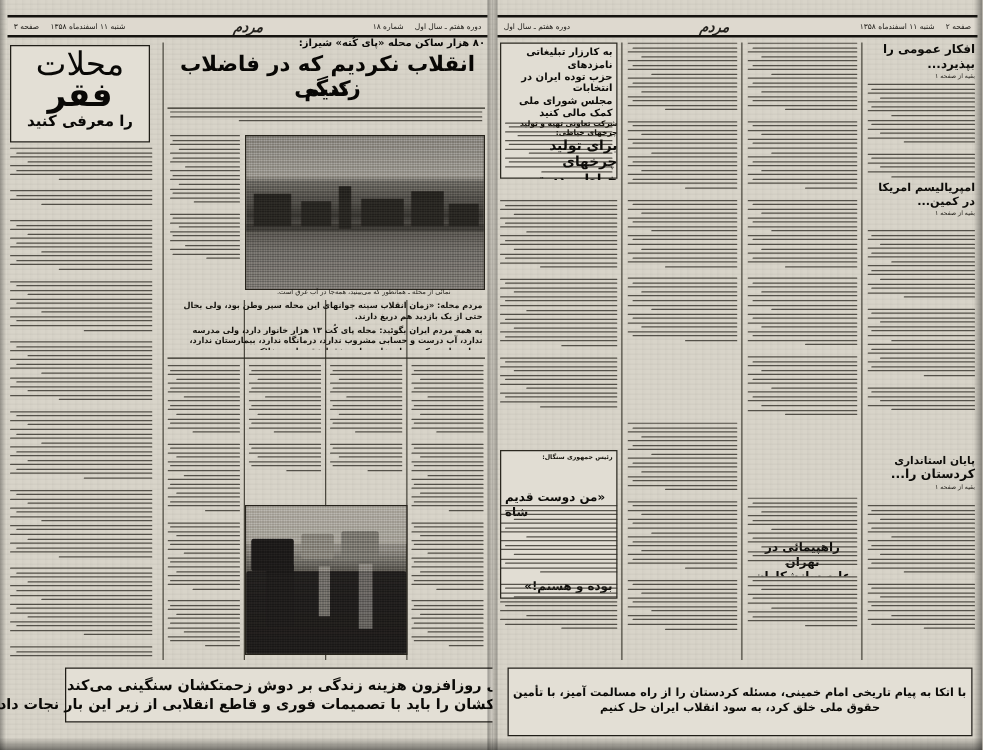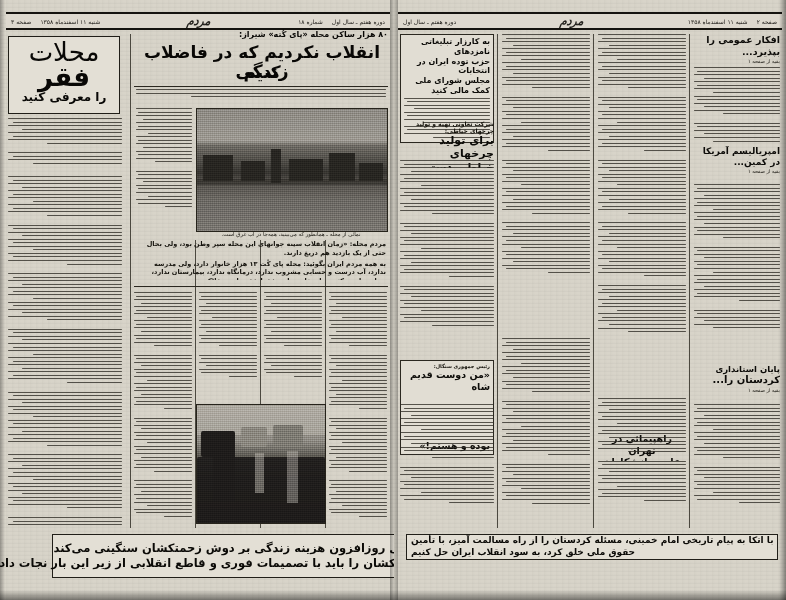--- a/index.html
+++ b/index.html
@@ -543,21 +543,21 @@
           <div class="ln s2"></div>
           <div class="ln s1"></div>
           <div class="ln s4"></div>
         <div class="ln s1"></div>
           <div class="ln s2"></div>
           <div class="ln s1"></div>
           <div class="ln s5"></div>
       </div>
     </div>
 
-    <div class="col" style="right:292px;top:120px;width:79px;height:48px;">
+    <div class="col" style="right:292px;top:96px;width:79px;height:48px;">
       <div class="kicker">شرکت تعاونی تهیه و تولید چرخهای خیاطی:</div>
       <div class="hl" style="font-size:11px;text-align:right;">برای تولید چرخهای</div>
       <div class="hl" style="font-size:11px;text-align:right;">خیاطی دستی حاضریم!</div>
 
     </div>
 
     <div class="col" style="right:292px;top:160px;width:94px;height:196px;">
       <div class="lines">
         <div class="ln s1"></div>
           <div class="ln s2"></div>
@@ -603,21 +603,21 @@
           <div class="ln s4"></div>
         <div class="ln s1"></div>
           <div class="ln s2"></div>
           <div class="ln s1"></div>
           <div class="ln s5"></div>
       </div>
     </div>
 
     <div class="boxed" style="position:absolute;right:292px;top:360px;width:94px;box-sizing:border-box;">
       <div class="kicker" style="font-size:5px;">رئیس جمهوری سنگال:</div>
-      <div class="hl" style="font-size:9.5px;text-align:right;">«من دوست قدیم شاه</div>
+      <div class="hl" style="font-size:9.5px;text-align:left;margin-top:24px;">«من دوست قدیم شاه</div>
       <div class="hl" style="font-size:9.5px;text-align:right;margin-top:48px;">بوده و هستم!»</div>
     </div>
 
     <div class="col" style="right:292px;top:404px;width:94px;height:124px;">
       <div class="lines">
         <div class="ln s1"></div>
           <div class="ln s2"></div>
           <div class="ln s1"></div>
           <div class="ln s3"></div>
         <div class="ln s1"></div>
@@ -640,21 +640,21 @@
         <div class="ln s1"></div>
           <div class="ln s2"></div>
           <div class="ln s1"></div>
           <div class="ln s4"></div>
         <div class="ln s1"></div>
           <div class="ln s2"></div>
           <div class="ln s6"></div>
       </div>
     </div>
 
-    <div class="banner small" style="right:8px;top:534px;width:372px;height:26px;align-items:flex-end;">
+    <div class="banner small" style="right:8px;top:534px;width:372px;height:55px;">
       <div class="l1">با اتکا به پیام تاریخی امام خمینی، مسئله کردستان را از راه مسالمت آمیز، با تأمین</div>
       <div class="l2">حقوق ملی خلق کرد، به سود انقلاب ایران حل کنیم</div>
     </div>
 
   </div>
 
   <div class="sheet" id="sheet-left">
 
     <div class="masthead" style="right:4px;left:6px;">
       <div class="mast-side">

